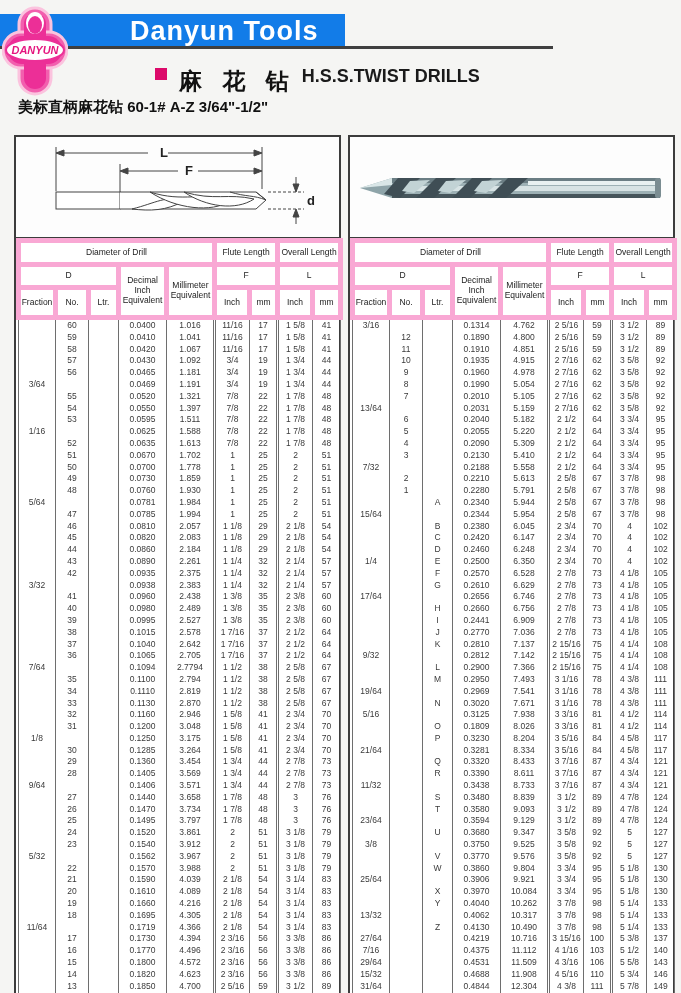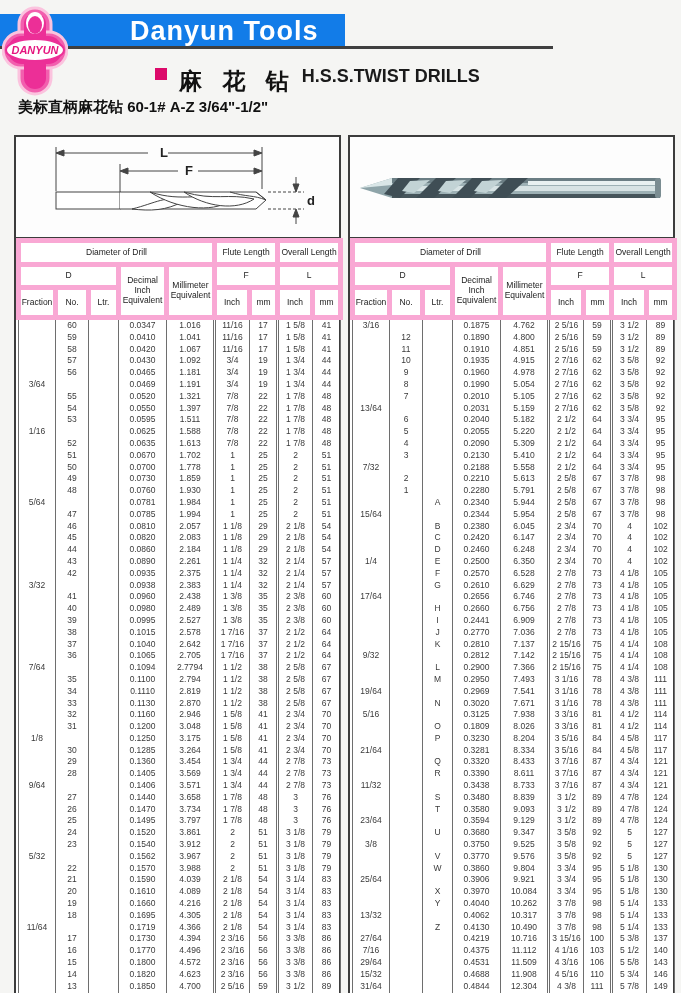--- a/index.html
+++ b/index.html
@@ -162,21 +162,21 @@
         <th>mm</th>
         <th>Inch</th>
         <th>mm</th>
       </tr>
     </thead>
     <tbody>
         <tr>
           <td></td>
           <td>60</td>
           <td></td>
-          <td>0.0347</td>
+          <td>0.0400</td>
           <td>1.016</td>
           <td>11/16</td>
           <td>17</td>
           <td>1 5/8</td>
           <td>41</td>
         </tr>
         <tr>
           <td></td>
           <td>59</td>
           <td></td>
@@ -863,21 +863,21 @@
         <th>mm</th>
         <th>Inch</th>
         <th>mm</th>
       </tr>
     </thead>
     <tbody>
         <tr>
           <td>3/16</td>
           <td></td>
           <td></td>
-          <td>0.1875</td>
+          <td>0.1314</td>
           <td>4.762</td>
           <td>2 5/16</td>
           <td>59</td>
           <td>3 1/2</td>
           <td>89</td>
         </tr>
         <tr>
           <td></td>
           <td>12</td>
           <td></td>

